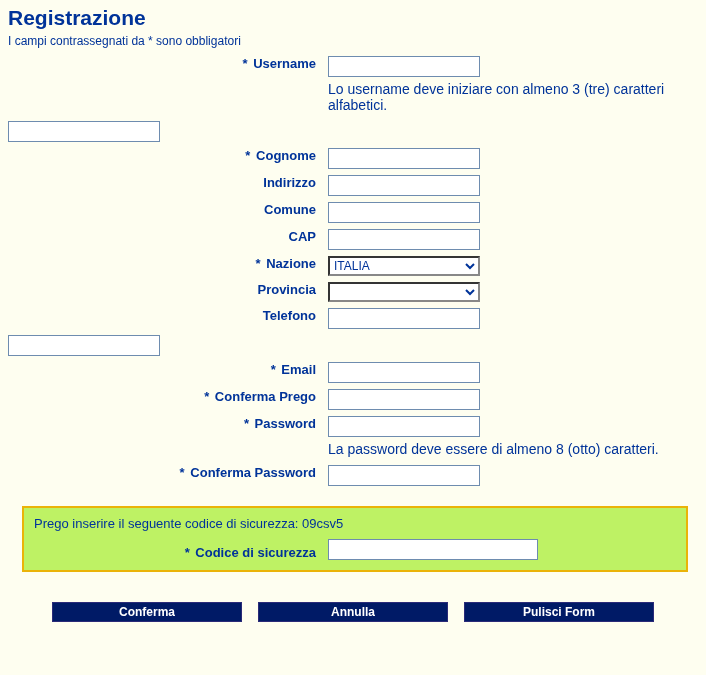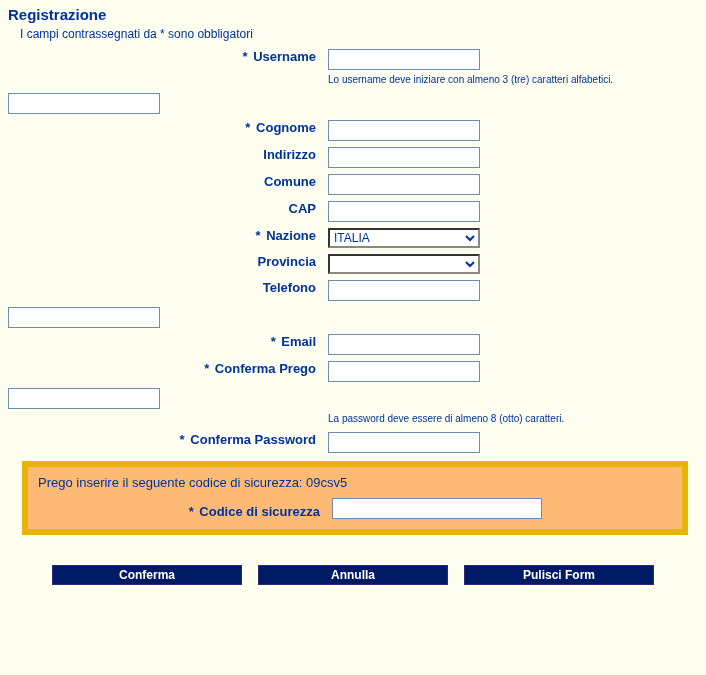--- a/index.html
+++ b/index.html
@@ -8,27 +8,26 @@
     font-family: Arial, Helvetica, sans-serif;
     font-size: 13px;
     width: 706px;
   }
   .page {
     padding: 6px 8px 12px 8px;
   }
   .title {
     color: #003399;
     font-weight: bold;
-    font-size: 15px;
+    font-size: 21px;
     margin-bottom: 4px;
   }
   .note {
     color: #003399;
     font-size: 12px;
-    margin-left: 12px;
     margin-bottom: 8px;
   }
   .field-row {
     display: flex;
     align-items: flex-start;
     margin-bottom: 6px;
   }
   .label {
     width: 320px;
     text-align: right;
@@ -56,30 +55,30 @@
     width: 152px;
     height: 20px;
     border: 2px inset #888;
     background: #fff;
     font-family: Arial, Helvetica, sans-serif;
     font-size: 12px;
     color: #003399;
   }
   .hint {
     color: #003399;
-    font-size: 10px;
+    font-size: 14px;
     margin-left: 320px;
     margin-bottom: 8px;
     margin-top: -2px;
   }
   .security-box {
-    border: 6px solid #eab308;
-    background: #fdba74;
+    border: 2px solid #eab308;
+    background: #bef264;
     padding: 8px 10px 10px 10px;
-    margin: 8px 10px 0 14px;
+    margin: 20px 10px 0 14px;
   }
   .security-text {
     color: #003399;
     font-size: 13px;
     margin-bottom: 8px;
   }
   .sec-row {
     display: flex;
     align-items: flex-end;
   }
@@ -217,20 +216,24 @@
 
   <div class="field-row">
     <div class="label">
       <span class="req">*</span>
       <span>Conferma Prego</span>
     </div>
     <div class="control"><input type="text" value="" style=""></div>
   </div>
 
   <div class="field-row">
+    <div class="label">
+      <span class="req">*</span>
+      <span>Password</span>
+    </div>
     <div class="control"><input type="password" value="" style=""></div>
   </div>
   <div class="hint">La password deve essere di almeno 8 (otto) caratteri.</div>
 
   <div class="field-row">
     <div class="label">
       <span class="req">*</span>
       <span>Conferma Password</span>
     </div>
     <div class="control"><input type="password" value="" style=""></div>

